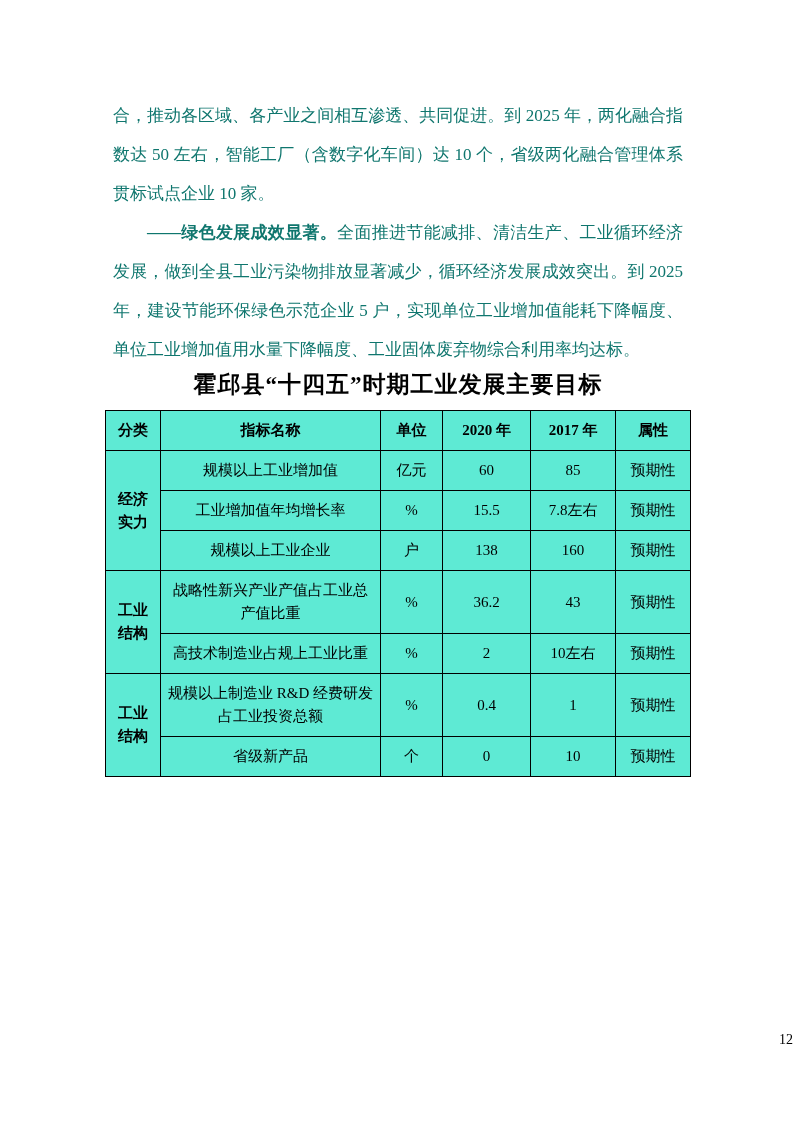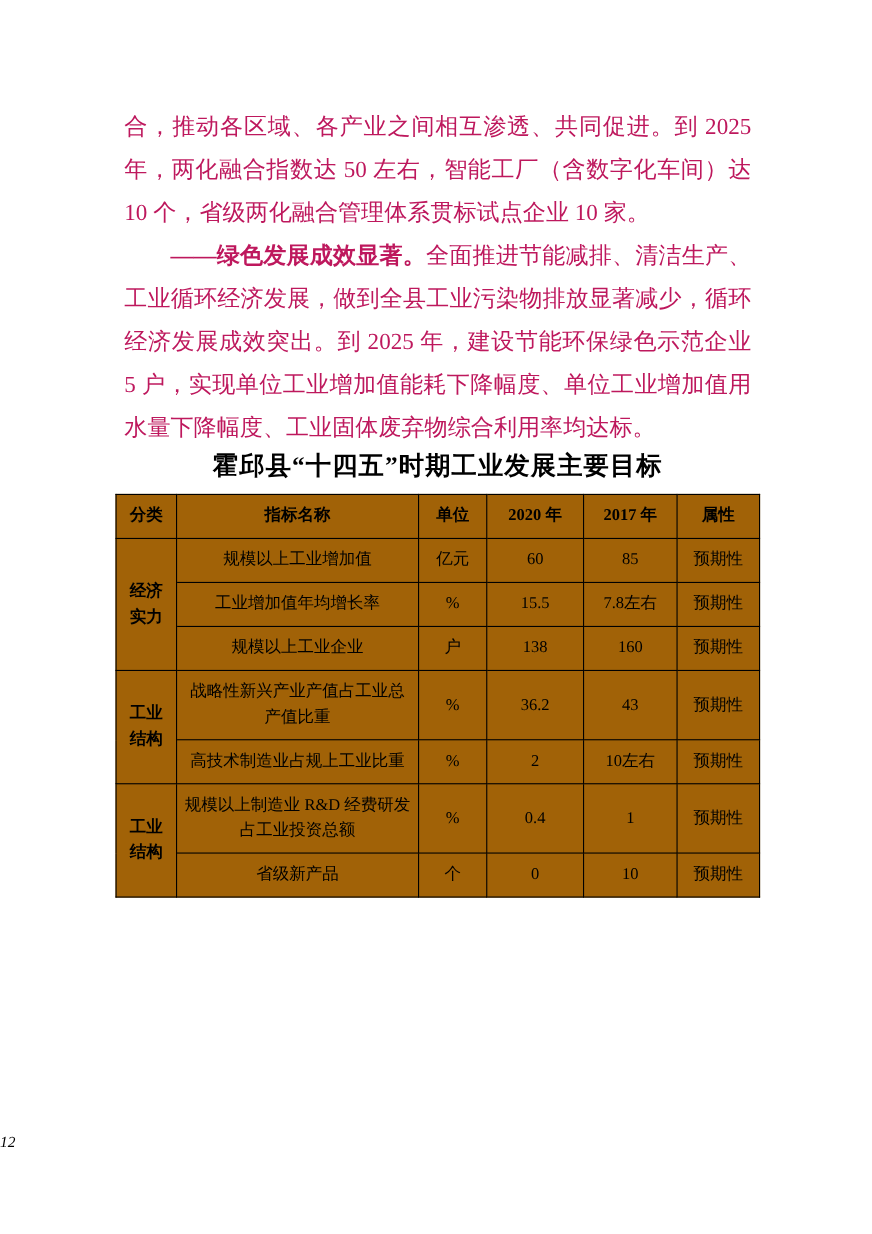--- a/index.html
+++ b/index.html
@@ -16,66 +16,65 @@
   }
 
   .content {
     position: absolute;
     top: 96px;
     left: 113px;
     width: 570px;
   }
 
   .body-p {
-    font-size: 21px;
+    font-size: 17px;
     line-height: 39px;
     text-align: justify;
-    color: #be185d;
+    color: #0f766e;
   }
   .body-p.indent { text-indent: 2em; }
   .lead-bold { font-weight: bold; }
 
   .table-title {
     font-size: 23px;
     font-weight: bold;
     text-align: center;
     margin-bottom: 10px;
     letter-spacing: 1px;
     white-space: nowrap;
   }
 
   .targets-table {
     border-collapse: collapse;
     table-layout: fixed;
     width: 585px;
     margin-left: -8px;
-    background: #a16207;
+    background: #5eead4;
   }
   .targets-table th,
   .targets-table td {
     border: 1px solid #000;
     text-align: center;
     vertical-align: middle;
     font-size: 15px;
     line-height: 23px;
     padding: 8px 5px;
     word-break: break-all;
   }
   .targets-table th { font-weight: bold; }
   .targets-table td.category-cell { font-weight: bold; }
 
   .page-number {
     position: absolute;
     bottom: 74px;
     left: 0;
     width: 100%;
-    text-align: left;
+    text-align: right;
     font-size: 14px;
     font-family: "Liberation Serif", "DejaVu Serif", serif;
-    font-style: italic;
   }
 </style>
 </head>
 <body>
 
 <div class="page">
   <div class="content">
 
     <p class="body-p"><span>合，推动各区域、各产业之间相互渗透、共同促进。到 2025 年，两化融合指数达 50 左右，智能工厂（含数字化车间）达 10 个，省级两化融合管理体系贯标试点企业 10 家。</span></p>
 

